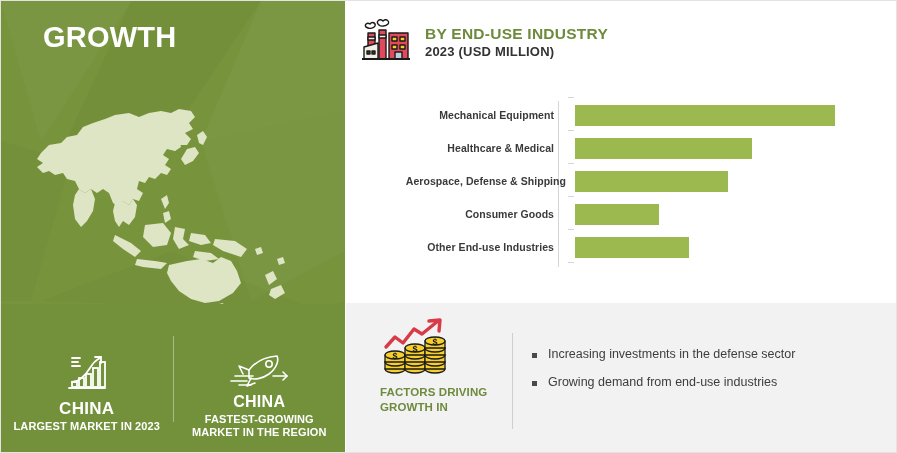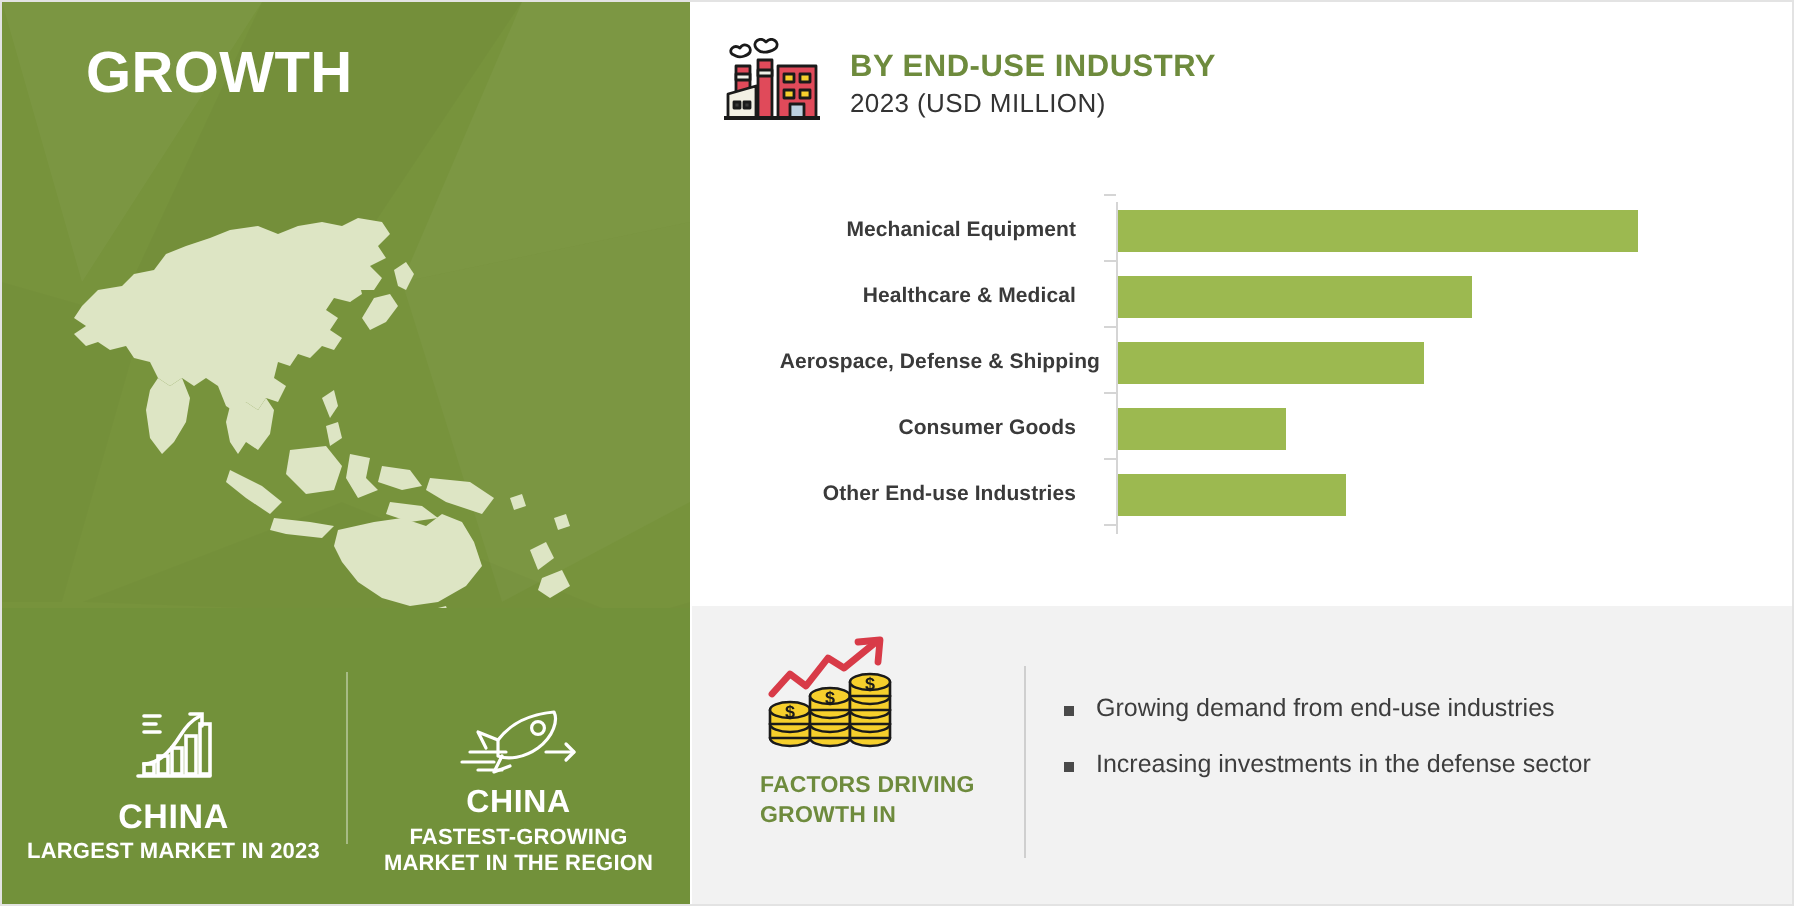--- a/index.html
+++ b/index.html
@@ -22,25 +22,25 @@
   .stat-main{color:#fff;font-size:17px;font-weight:700;letter-spacing:0.3px;line-height:1.12;}
   .stat-sub{color:#fff;font-size:11px;font-weight:700;letter-spacing:0.1px;line-height:1.24;text-align:center;margin-top:2px;}
   .stat.narrow .stat-main{font-size:16px;}
 
   
   .chart-panel{position:absolute;left:345px;top:0;width:552px;height:302px;background:#fff;}
   .chart-head{position:absolute;left:14px;top:18px;display:flex;align-items:flex-start;}
   .factory-ico{width:52px;height:48px;margin-right:13px;flex:none;}
   .chart-titles{padding-top:6px;}
   .chart-title{color:#6e8b3d;font-size:15.5px;font-weight:700;letter-spacing:0.25px;line-height:1.12;}
-  .chart-sub{color:#333333;font-size:13px;font-weight:400;letter-spacing:0.2px;margin-top:2px;}
+  .chart-sub{color:#333333;font-size:13px;font-weight:700;letter-spacing:0.2px;margin-top:2px;}
 
   .plot{position:absolute;left:0;top:96px;width:552px;height:175px;}
   .axis{position:absolute;left:212px;top:4px;width:1px;height:166px;background:#d5d5d5;}
-  .bar-rows{position:absolute;left:0;top:0;width:472px;height:175px;}
+  .bar-rows{position:absolute;left:16px;top:0;width:472px;height:175px;}
   .bar-row{position:absolute;left:0;width:552px;height:27px;display:flex;align-items:center;}
   .bar-label{width:202px;text-align:right;padding-right:10px;color:#3a3a3a;font-size:10.5px;font-weight:700;letter-spacing:0.05px;line-height:1.1;box-sizing:border-box;}
   .tick{position:absolute;left:206px;width:6px;height:1px;background:#d5d5d5;}
   .bar{position:absolute;left:213px;height:21px;background:#9cb950;}
 
   
   .factors-panel{position:absolute;left:345px;top:302px;width:552px;height:151px;background:#f2f2f2;}
   .factors-left{position:absolute;left:34px;top:14px;width:118px;}
   .coins-ico{width:66px;height:58px;margin-left:2px;}
   .factors-label{margin-top:6px;color:#6e8b3d;font-size:11.5px;font-weight:700;line-height:1.28;letter-spacing:0.1px;}
@@ -280,22 +280,22 @@
         <span>FACTORS DRIVING</span>
         <span>GROWTH IN</span>
       </div>
     </div>
 
     <div class="vdivider"></div>
 
     <div class="factor-list" id="factor-list">
         <div class="factor-item">
           <span class="sq-bullet"></span>
-          <span class="factor-text">Growing demand from end-use industries</span>
+          <span class="factor-text">Increasing investments in the defense sector</span>
         </div>
         <div class="factor-item">
           <span class="sq-bullet"></span>
-          <span class="factor-text">Increasing investments in the defense sector</span>
+          <span class="factor-text">Growing demand from end-use industries</span>
         </div>
       </div>
   </div>
 
 </div>
 
 </body></html>

